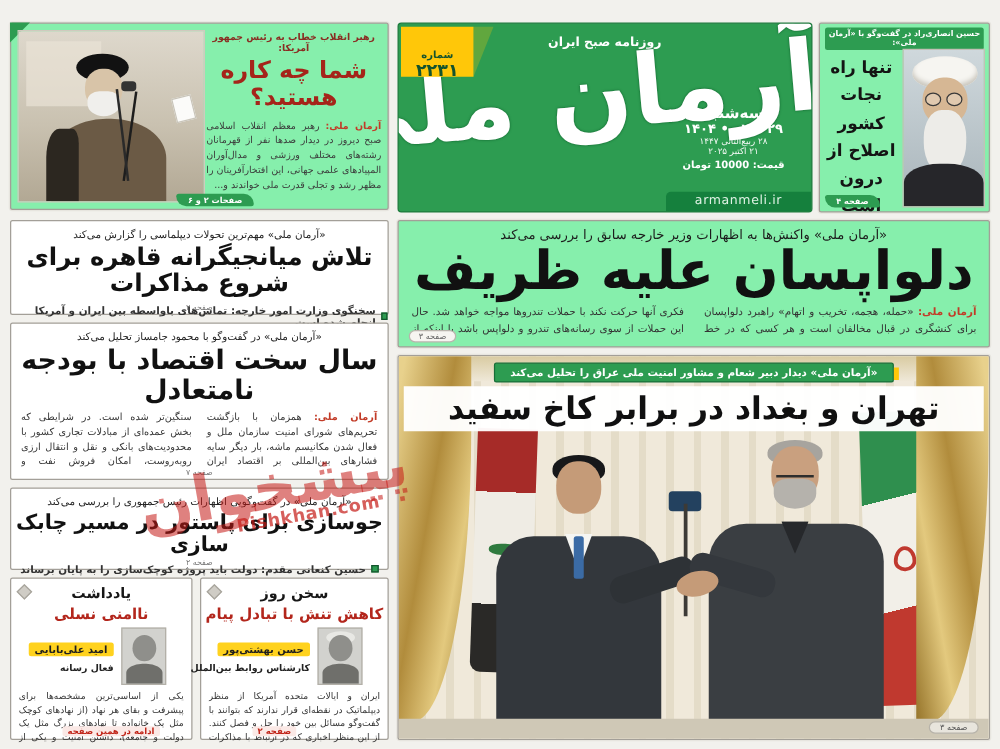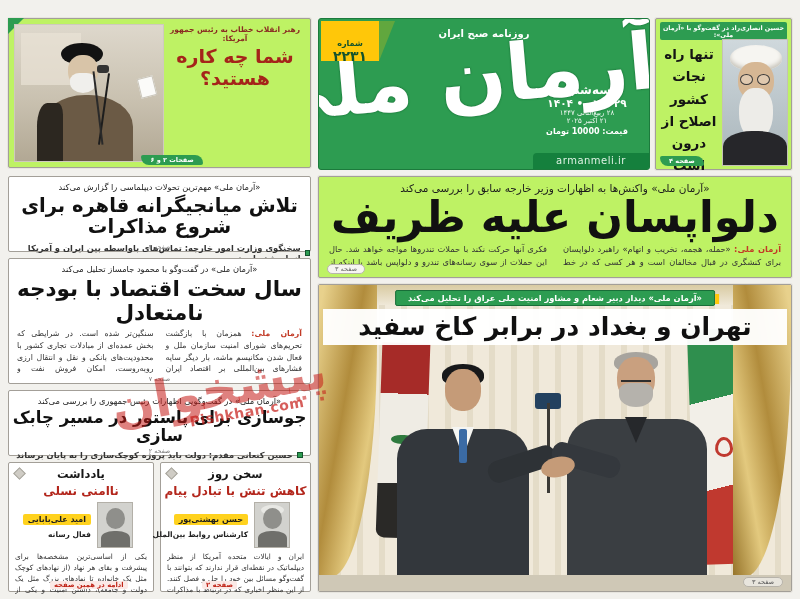--- a/index.html
+++ b/index.html
@@ -1,20 +1,20 @@
 <!DOCTYPE html>
 <html lang="fa" dir="rtl"><head>
 <meta charset="utf-8">
 <style>
   * { margin:0; padding:0; box-sizing:border-box; }
   html,body { width:800px; height:599px; }
   body { font-family:"DejaVu Sans", sans-serif; background:#f5f4f0; overflow:hidden; }
   .page { position:relative; width:800px; height:599px; background:#f2f1ed; direction:rtl; }
 
-  .block { position:absolute; background:#bef264; border:1px solid #a39f98; border-radius:2px; box-shadow:0 0 0 1px #e7e5df; }
+  .block { position:absolute; background:#86efac; border:1px solid #a39f98; border-radius:2px; box-shadow:0 0 0 1px #e7e5df; }
 
   
   .tl { left:8px; top:18px; width:303px; height:150px; }
   .fold { position:absolute; top:-1px; left:-1px; width:0; height:0;
           border-top:16px solid #2d9c51; border-right:16px solid transparent; }
   .tl-photo { position:absolute; left:5px; top:5px; width:150px; height:138px;
               background:linear-gradient(180deg,#ded8cc,#c9c1b0 55%,#b2a894); overflow:hidden; border:1px solid #cfcabe;}
   .kh-window { position:absolute; left:6px; top:8px; width:60px; height:52px; background:#e9e3d6; opacity:.7; }
   .kh-robe { position:absolute; left:26px; bottom:0; width:92px; height:66px; background:#6b5a45; border-radius:48% 48% 0 0; }
   .kh-cloak { position:absolute; left:22px; bottom:0; width:26px; height:58px; background:#2c2720; border-radius:40% 20% 0 0; }
@@ -173,20 +173,21 @@
       <div class="kh-face"></div>
       <div class="kh-beard"></div>
       <div class="kh-michead"></div>
       <div class="kh-mic1"></div>
       <div class="kh-mic2"></div>
       <div class="kh-paper"></div>
     </div>
     <div class="tl-text">
       <div class="tl-kicker">رهبر انقلاب خطاب به رئیس جمهور آمریکا:</div>
       <div class="tl-head">شما چه کاره هستید؟</div>
+      <div class="tl-lead"><span class="red-label">آرمان ملی:</span><span> رهبر معظم انقلاب اسلامی صبح دیروز در دیدار صدها نفر از قهرمانان رشته‌های مختلف ورزشی و مدال‌آوران المپیادهای علمی جهانی، این افتخارآفرینان را مظهر رشد و تجلی قدرت ملی خواندند و...</span></div>
     </div>
     <span class="green-pill tl-pill">صفحات ۲ و ۶</span>
   </div>
 
   <div class="mast">
     <div class="issue-badge">
       <span class="lbl">شماره</span>
       <span class="num">۲۲۳۱</span>
     </div>
     <div class="issue-tri"></div>

